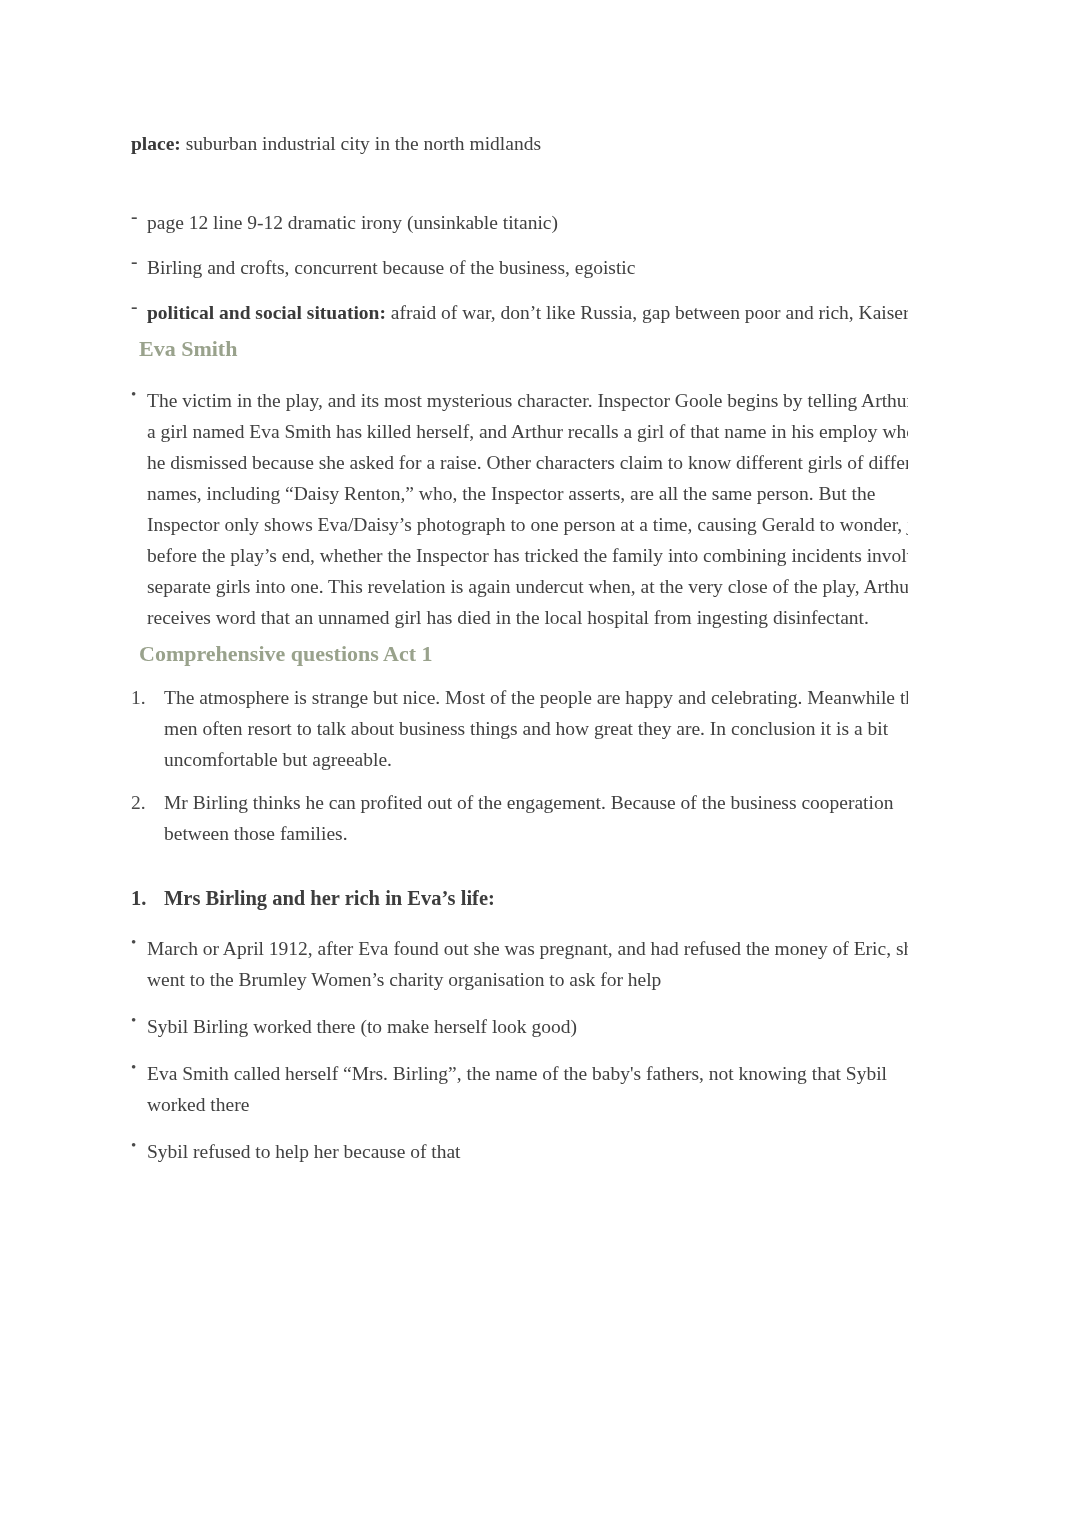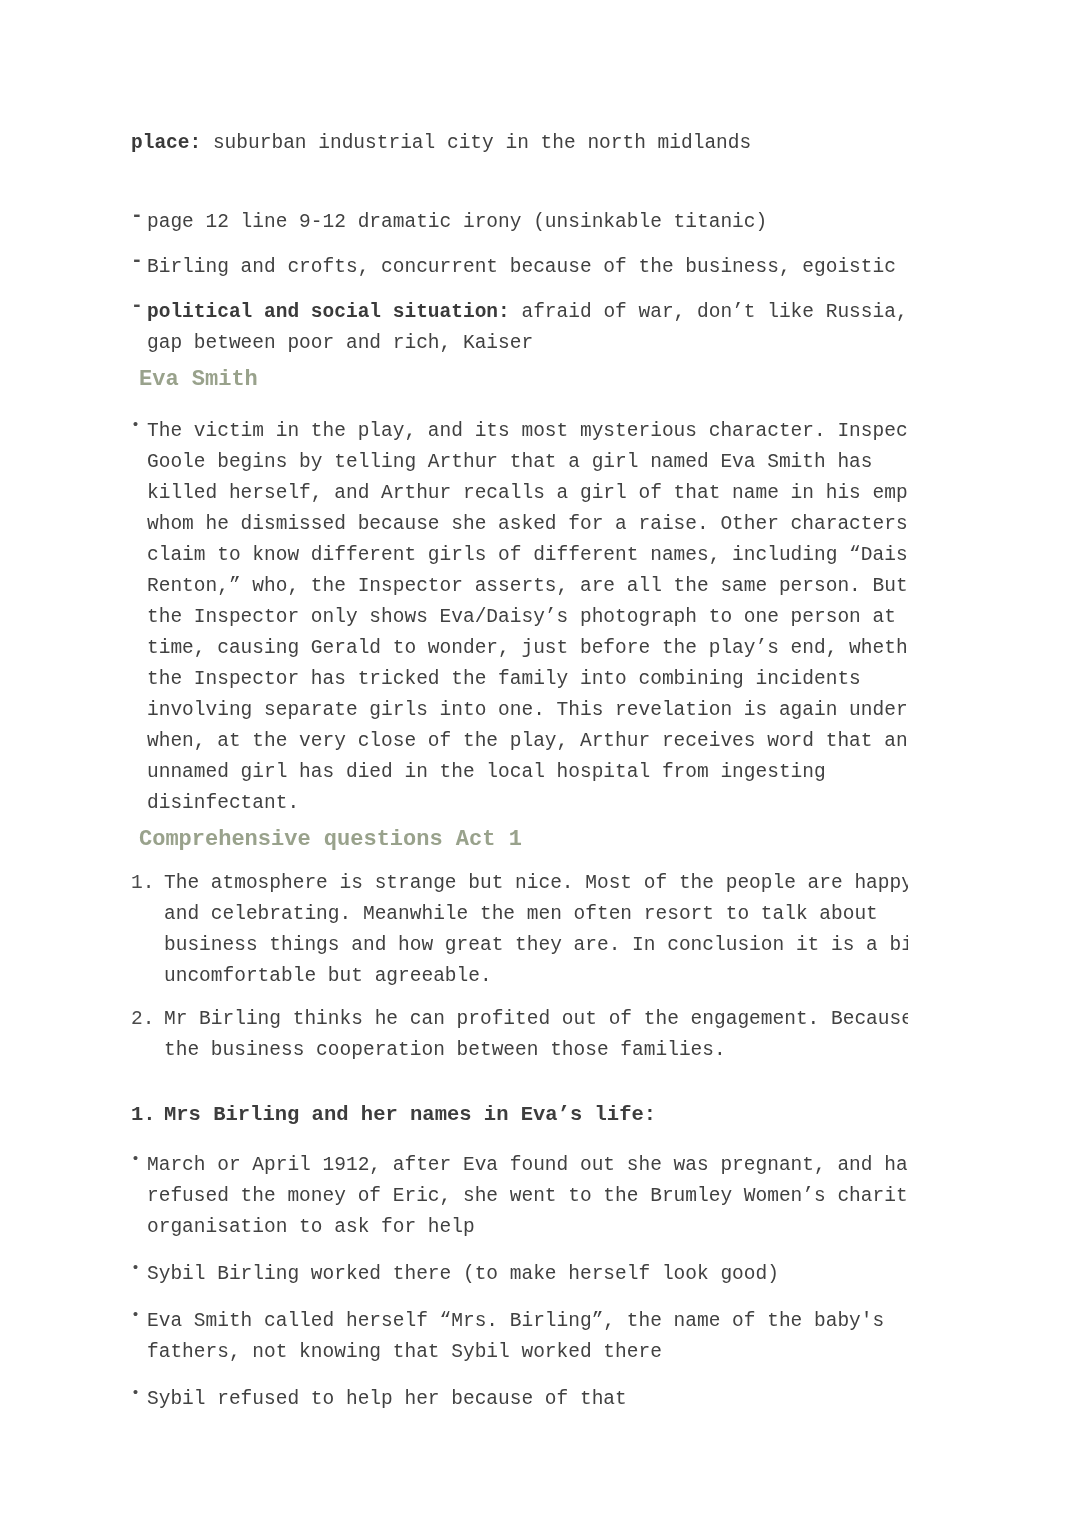--- a/index.html
+++ b/index.html
@@ -1,21 +1,21 @@
 <!DOCTYPE html>
 <html><head>
 <meta charset="utf-8">
 <style>
   html, body { margin: 0; padding: 0; background: #ffffff; }
   .page {
     position: relative;
     width: 908px;
     height: 1528px;
     background: #ffffff;
-    font-family: Liberation Mono, monospace;
+    font-family: Liberation Serif, serif;
     color: #414141;
     overflow: hidden;
   }
   .content {
     position: absolute;
     top: 128px;
     left: 131px;
     width: 818px;
   }
   .body-text { font-size: 19.5px; line-height: 31px; }
@@ -148,21 +148,21 @@
       </div>
       <div class="num-row">
         <span class="num-marker">2.</span>
         <div class="li-text">Mr Birling thinks he can profited out of the engagement. Because of the business cooperation between those families.</div>
       </div>
     </div>
 
 
     <div class="subheading-row">
       <span class="num-marker">1.</span>
-      <div class="li-text">Mrs Birling and her names in Eva’s life:</div>
+      <div class="li-text">Mrs Birling and her rich in Eva’s life:</div>
     </div>
 
     <div class="act2-bullets body-text">
       <div class="li-row bullet-row">
         <span class="marker">•</span>
         <div class="li-text">March or April 1912, after Eva found out she was pregnant, and had refused the money of Eric, she went to the Brumley Women’s charity organisation to ask for help</div>
       </div>
       <div class="li-row bullet-row">
         <span class="marker">•</span>
         <div class="li-text">Sybil Birling worked there (to make herself look good)</div>

